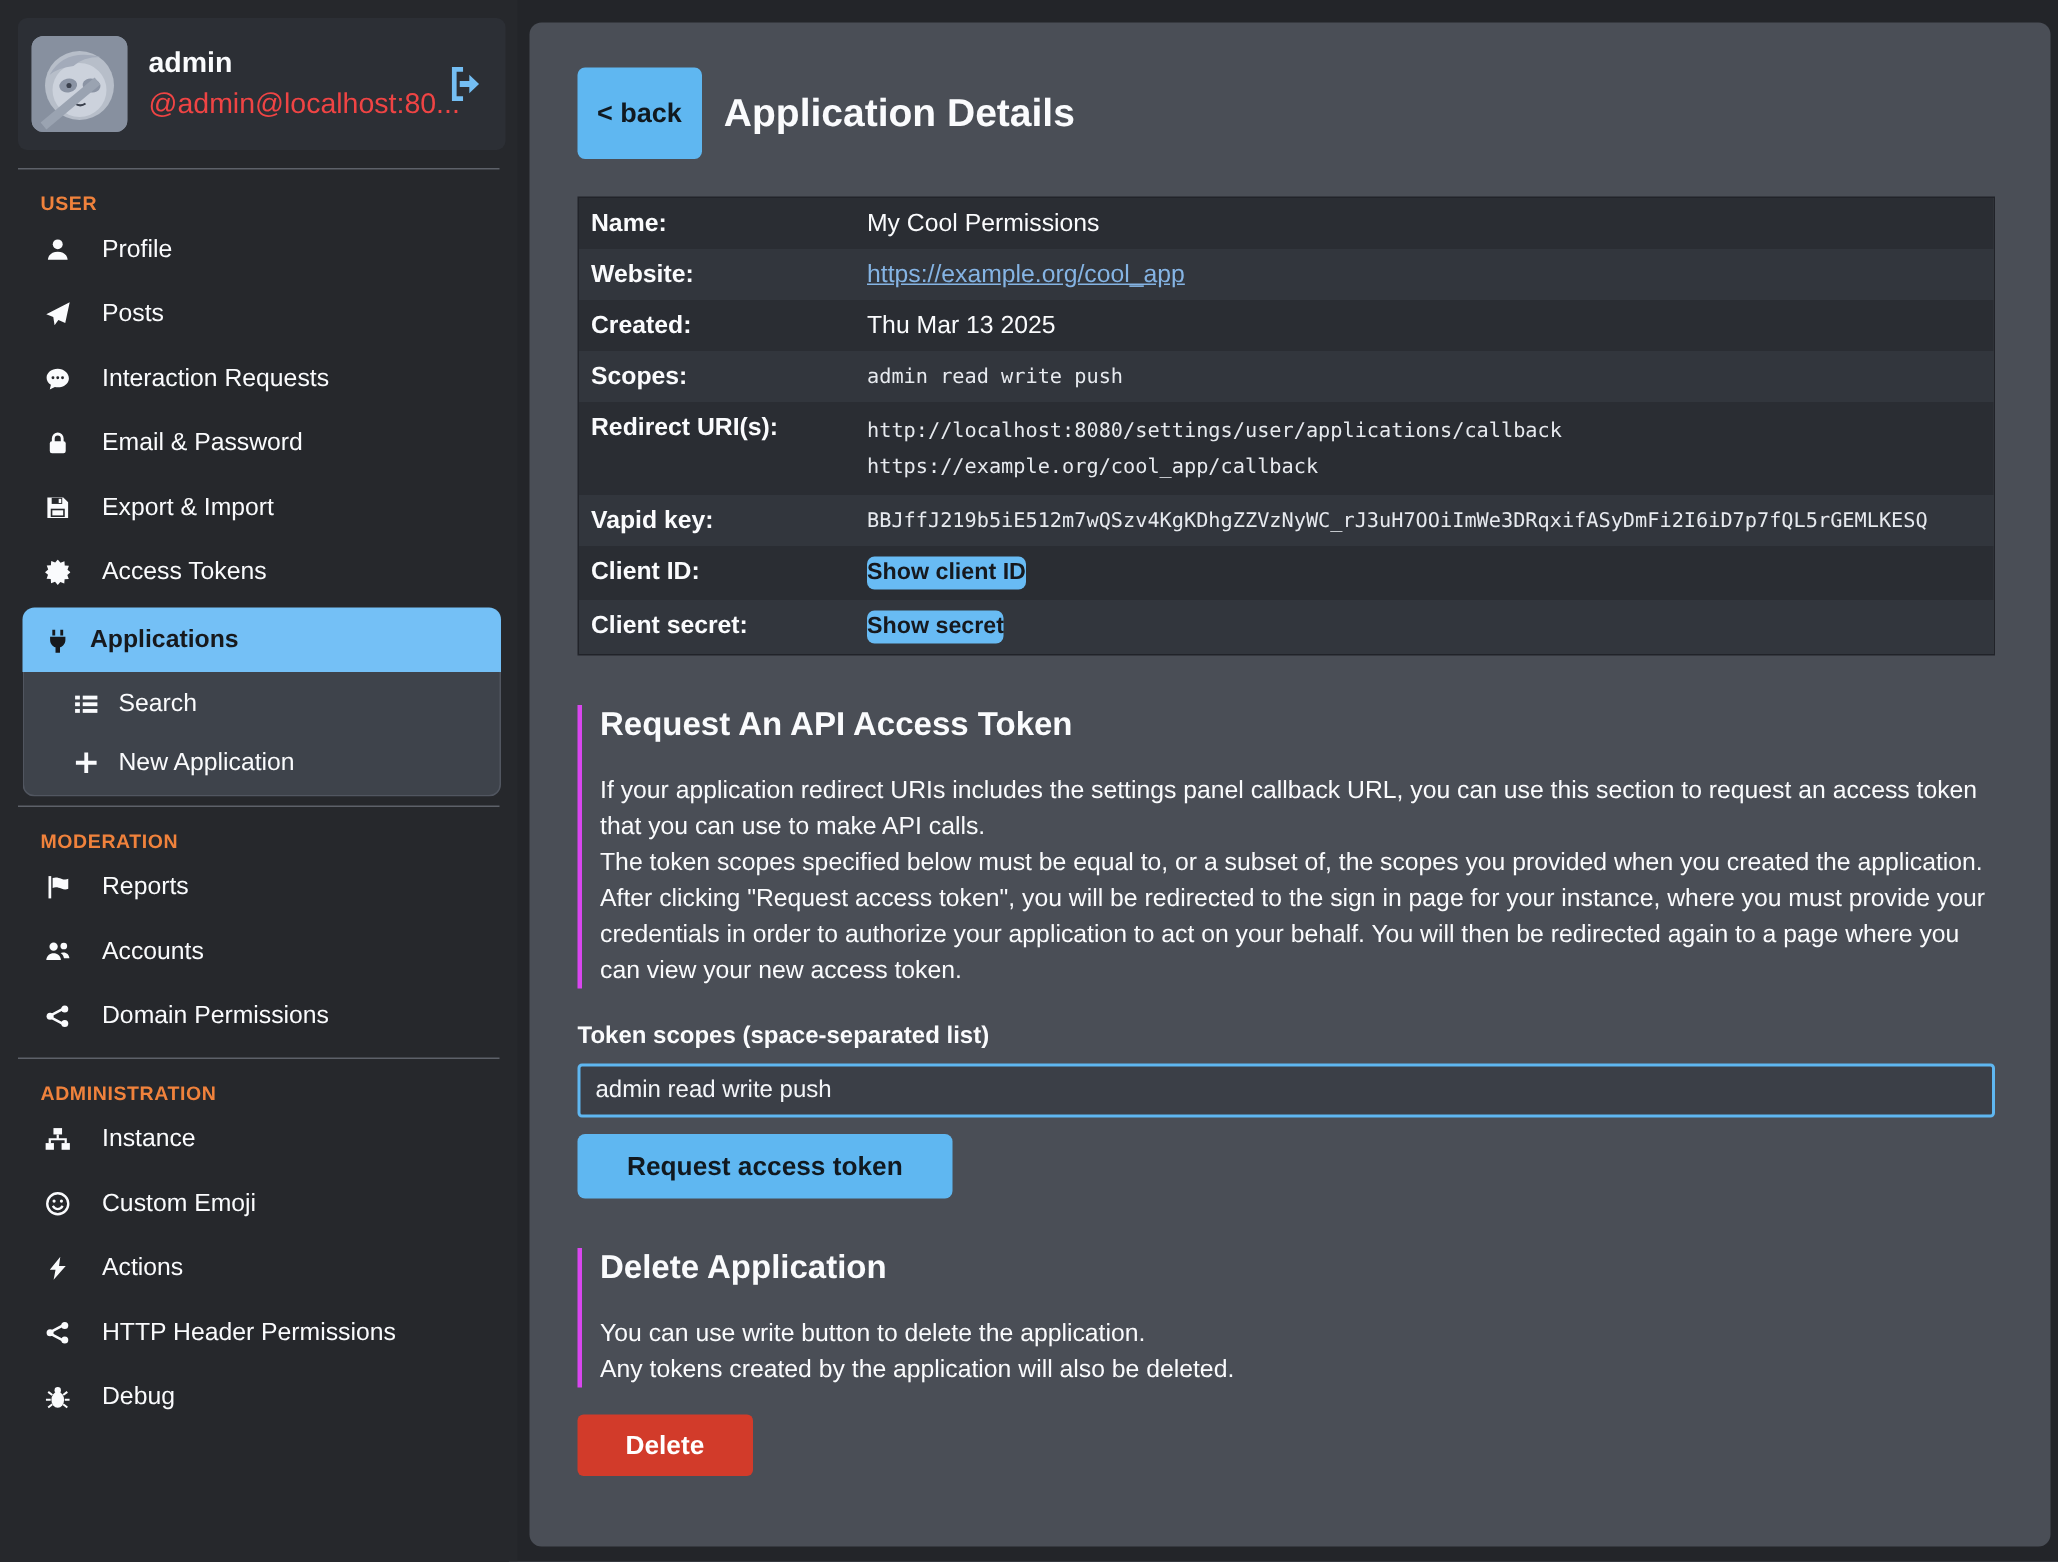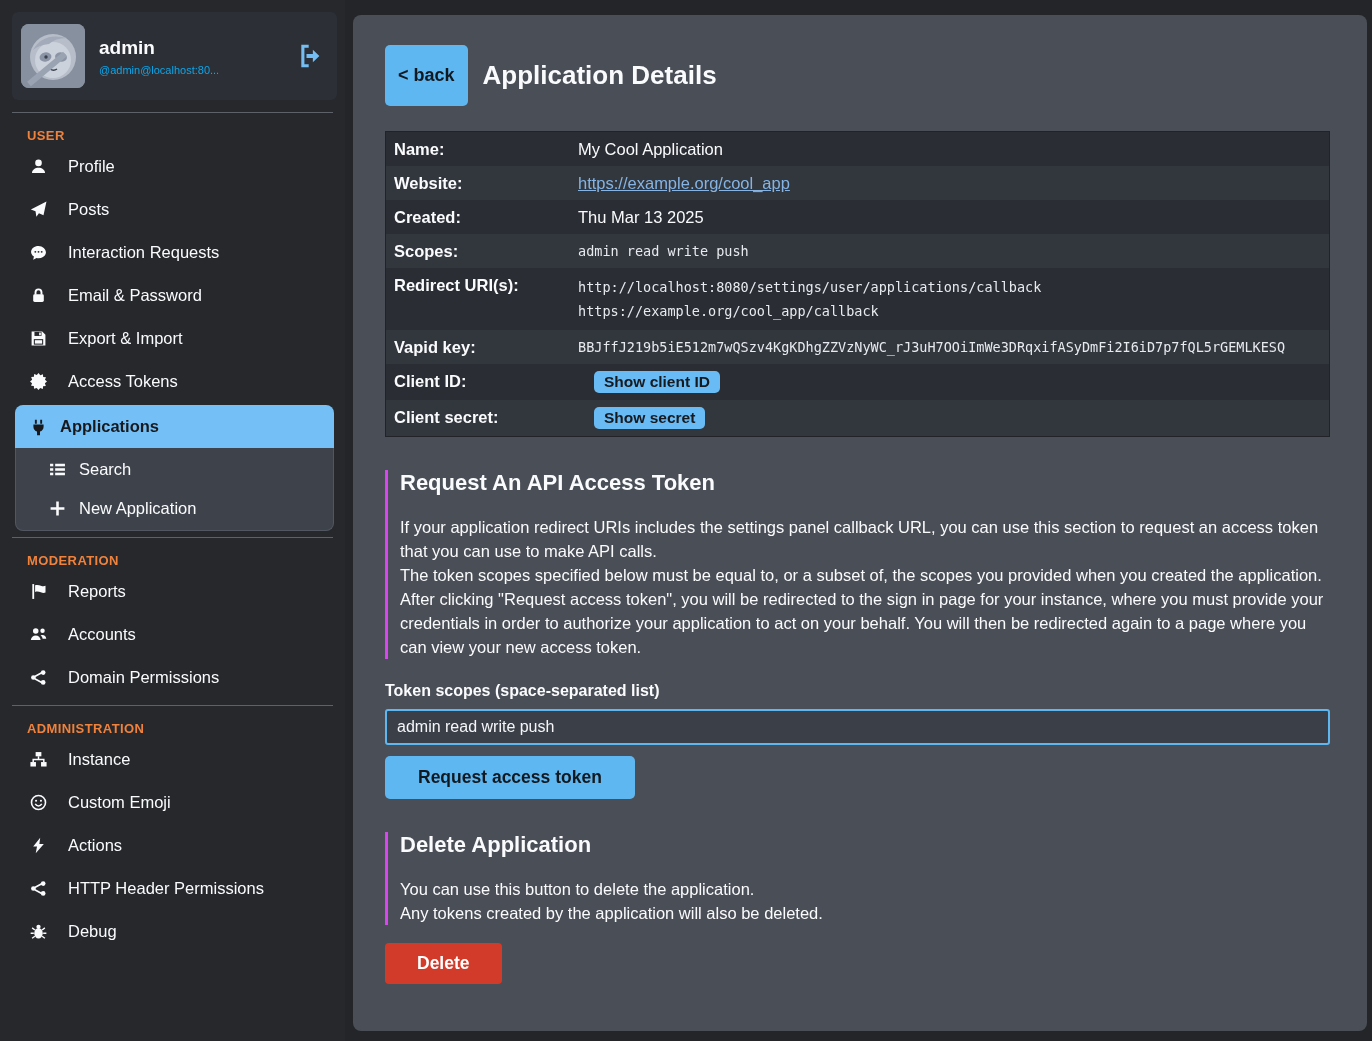--- a/index.html
+++ b/index.html
@@ -20,21 +20,21 @@
     background:#2c2f35; border-radius:6px;
     display:flex; align-items:center; padding:0 14px 0 9px; gap:14px;
   }
   .avatar {
     width:64px; height:64px; border-radius:8px; overflow:hidden; flex:0 0 auto;
     background:#87909f;
   }
   .avatar svg { display:block; width:64px; height:64px; }
   .user-meta { min-width:0; }
   .user-name { font-weight:bold; font-size:19px; line-height:24px; }
-  .user-handle { font-size:11px; color:#0ea5e9; margin-top:4px; white-space:nowrap; }
+  .user-handle { font-size:19px; color:#ef4444; margin-top:4px; white-space:nowrap; }
   .logout { margin-left:auto; color:#74bef3; width:26px; height:26px; flex:0 0 auto; }
   .logout svg { width:26px; height:26px; }
   .nav-divider { border:none; border-top:1px solid #5d6169; margin:6px 12px; }
   .nav-section-label {
     color:#f0823c; font-size:13px; font-weight:bold; letter-spacing:.4px;
     margin:15px 0 2px 27px;
   }
   .nav-item {
     display:flex; align-items:center; gap:21px;
     padding:12px 10px 12px 30px; font-size:16.5px; cursor:pointer;
@@ -83,21 +83,21 @@
   .details dd { margin:0; padding:7px 8px 7px 0; font-size:16.5px; line-height:20px; }
   .details dd a { color:#85b4e4; }
   .details dd.mono, .details dd .mono-line {
     font-family:"DejaVu Sans Mono","Liberation Mono",monospace;
     font-size:13.5px; line-height:20px; color:#e7eaef;
   }
   .details dd .mono-line { display:block; padding:2px 0; }
   .mini-btn {
     background:#68bbf4; color:#16191e; border:none; border-radius:5px;
     font-family:inherit; font-weight:bold; font-size:15.5px;
-    padding:2px 10px; cursor:pointer;margin-left:16px;
+    padding:2px 0; cursor:pointer;
   }
   
   .bordered { border-left:3px solid #d946ef; padding-left:12px; }
   h2.section-heading { font-size:22px; margin:0 0 19px 0; font-weight:bold; }
   .bordered p { margin:0; font-size:16.5px; line-height:24px; max-width:932px; }
   .oauth-link { display:inline-block; margin-top:21px; color:#85b4e4; font-size:16px; cursor:pointer; }
   .token-form { margin-top:23px; }
   .token-form label { display:block; font-weight:bold; font-size:16px; margin-bottom:9px; }
   .token-form input {
     width:945px; height:36px; background:#3b3f47;
@@ -332,21 +332,21 @@
 
 <main class="main">
   <div class="page-header">
     <button class="back-btn">&lt; back</button>
     <h1 class="page-title">Application Details</h1>
   </div>
 
   <dl class="details" id="details-table">
       <div class="row">
         <dt>Name:</dt>
-        <dd>My Cool Application</dd>
+        <dd>My Cool Permissions</dd>
       </div>
       <div class="row">
         <dt>Website:</dt>
         <dd><a href="#">https://example.org/cool_app</a></dd>
       </div>
       <div class="row">
         <dt>Created:</dt>
         <dd>Thu Mar 13 2025</dd>
       </div>
       <div class="row">
@@ -388,19 +388,19 @@
     <input type="text" value="admin read write push" style="">
     <div>
       <button class="request-btn">Request access token</button>
     </div>
   </div>
 
   <div class="delete-wrap">
     <section class="bordered">
       <h2 class="section-heading">Delete Application</h2>
       <div id="delete-lines">
-          <p>You can use this button to delete the application.</p>
+          <p>You can use write button to delete the application.</p>
           <p>Any tokens created by the application will also be deleted.</p>
         </div>
     </section>
     <button class="delete-btn">Delete</button>
   </div>
 </main>
 
 </body></html>

